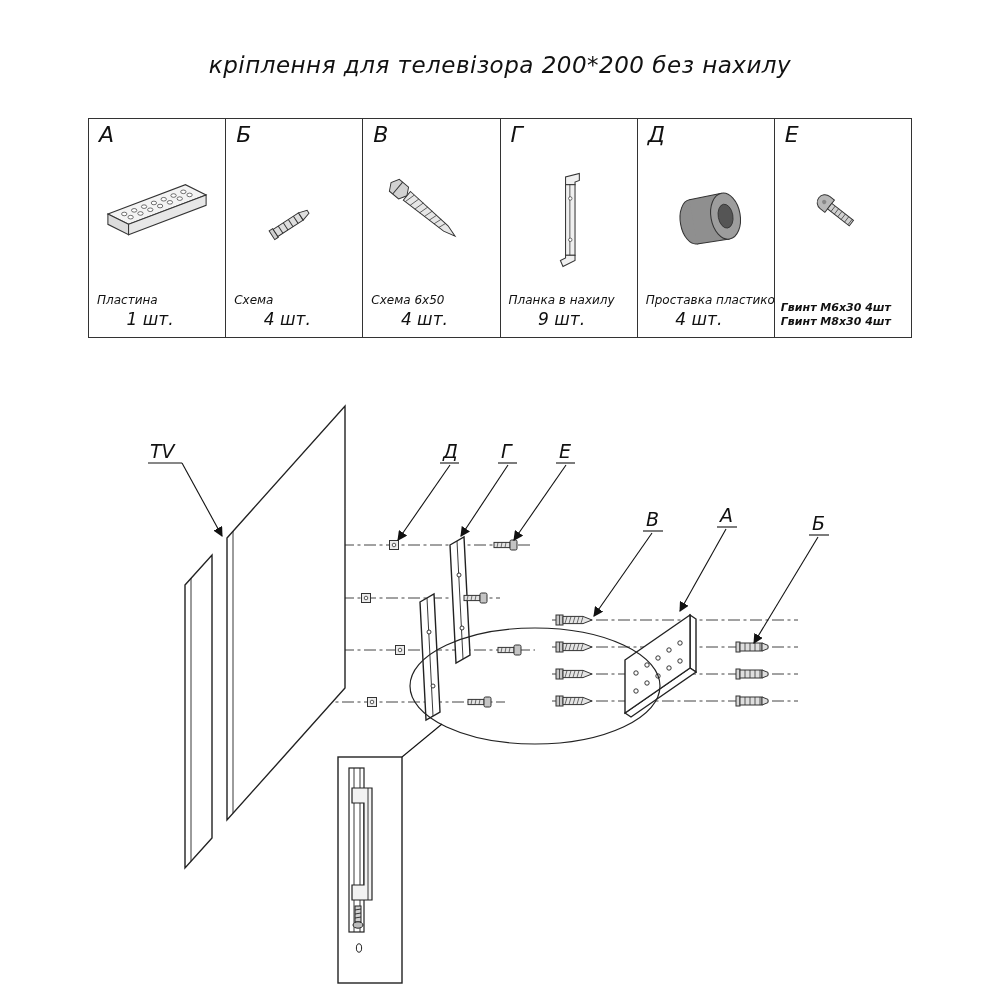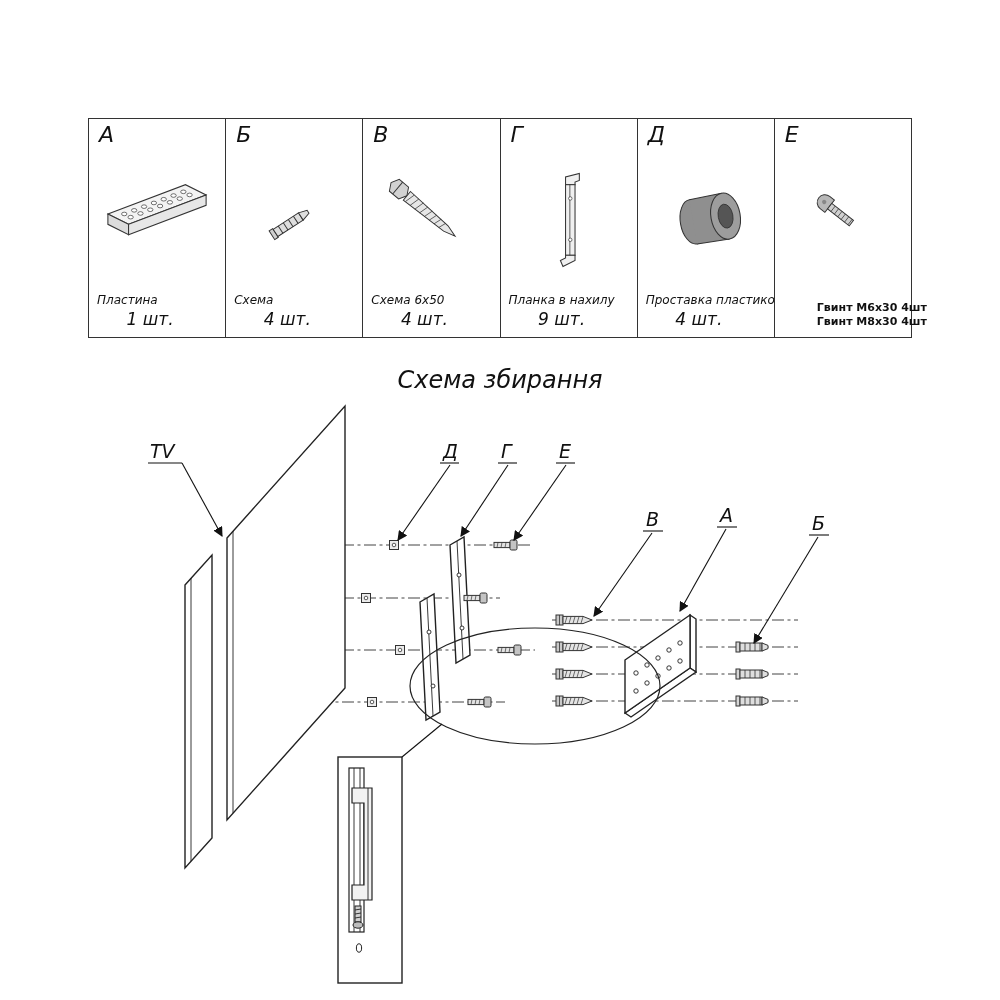--- a/index.html
+++ b/index.html
@@ -9,36 +9,37 @@
          font-style:italic;font-size:23px;letter-spacing:.5px;}
   .ptable{position:absolute;left:88px;top:118px;width:824px;height:220px;
           display:flex;border:1.6px solid #333;box-sizing:border-box;background:#fff;}
   .cell{flex:1;border-right:1.4px solid #333;display:flex;flex-direction:column;min-width:0;}
   .cell:last-child{border-right:none;}
   .letter{font-style:italic;font-size:22px;padding:3px 0 0 10px;}
   .icon-wrap{flex:1;display:flex;align-items:center;justify-content:center;overflow:hidden;}
   .icon-wrap svg{width:122px;height:112px;}
   .pname{font-style:italic;font-size:12px;padding:0 3px 2px 8px;white-space:nowrap;overflow:hidden;}
   .pqty{font-style:italic;font-size:17px;text-align:center;padding:0 14px 8px 0;}
-  .pname-sm{font-weight:bold;font-size:11px;padding:0 2px 1px 6px;white-space:nowrap;margin-left:36px;}
+  .pname-sm{font-style:italic;font-weight:bold;font-size:11px;padding:0 2px 1px 6px;white-space:nowrap;}
   .pname-sm.last{padding-bottom:9px;}
   .heading{position:absolute;top:366px;left:0;width:100%;text-align:center;
            font-style:italic;font-size:24px;}
   svg.assembly{position:absolute;top:400px;left:0;}
   .lbl{font-family:"DejaVu Sans",sans-serif;font-style:italic;font-size:19px;fill:#111;}
   .cl{stroke:#444;stroke-width:1;stroke-dasharray:12 3.5 3 3.5;fill:none;}
   .ln{stroke:#111;stroke-width:1.1;fill:none;}
   .dr{stroke:#222;stroke-width:1.4;fill:#fff;}
   .thin{stroke:#222;stroke-width:.9;fill:none;}
 </style>
 </head>
 <body>
 
 <div class="page">
 
+  <div class="title">кріплення для телевізора 200*200 без нахилу</div>
 
   <div class="ptable">
 
     <div class="cell">
       <div class="letter">А</div>
       <div class="icon-wrap">
         <svg viewBox="0 0 130 130">
           <g stroke="#333" stroke-width="1.2">
             <polygon points="8,58 98,24 122,36 32,70" fill="#f3f3f3"></polygon>
             <polygon points="8,58 8,70 32,82 32,70" fill="#dcdcdc"></polygon>
@@ -164,21 +165,20 @@
             </g>
           </g>
         </svg>
       </div>
       <div class="pname-sm">Гвинт М6х30  4шт</div>
       <div class="pname-sm last">Гвинт М8х30 4шт</div>
     </div>
 
   </div>
 
-  <div class="heading">Схема збирання</div>
 
   <svg class="assembly" width="1000" height="600" viewBox="0 400 1000 600">
     <defs>
       <marker id="arr" markerWidth="9" markerHeight="9" refX="8" refY="4.5" orient="auto">
         <path d="M0,0 L9,4.5 L0,9 Z" fill="#111"></path>
       </marker>
       <g id="spacer">
         <rect x="-4.5" y="-4.5" width="9" height="9" fill="#ececec" stroke="#333" stroke-width="1"></rect>
         <circle r="1.8" fill="#fff" stroke="#333" stroke-width=".8"></circle>
       </g>

